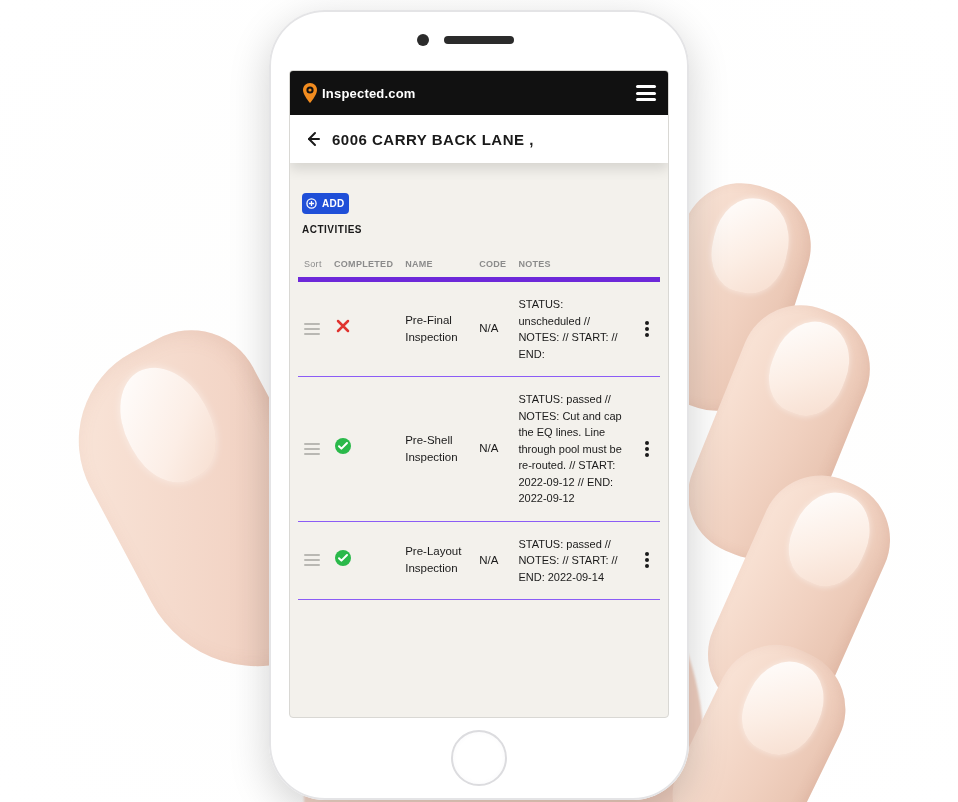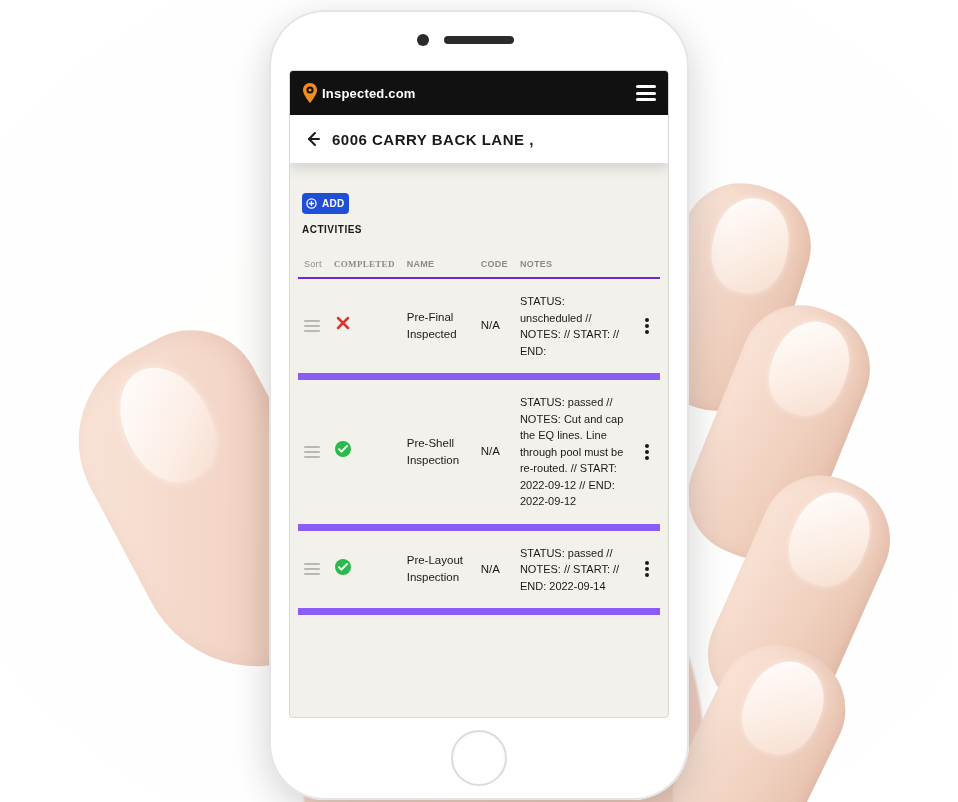--- a/index.html
+++ b/index.html
@@ -128,37 +128,37 @@
   cursor:pointer;
   margin-left:4px;
 }
 .add-btn-ico{ width:11px; height:11px;}
 .section-title{ font-size:10px; font-weight:800; letter-spacing:0.5px; margin:10px 0 16px 4px; color:#1a1a1a;}
 
 
 .tbl{ width:100%; border-collapse:collapse; font-size:11.5px; background:#f3f1ec;}
 .tbl thead th{
   font-size:9px; font-weight:600; color:#8b8b8b; letter-spacing:0.3px;
-  text-align:left; padding:8px 6px; border-bottom:2px solid #6d28d9;
+  text-align:left; padding:8px 6px; border-bottom:5px solid #6d28d9;
   text-transform:uppercase;
 }
 .tbl thead th.sort{ text-transform:none; font-weight:400;}
 .tbl tbody td{
-  padding:14px 6px; border-bottom:7px solid #8b5cf6;
+  padding:14px 6px; border-bottom:1px solid #8b5cf6;
   vertical-align:middle; color:#1a1a1a; line-height:1.5;
 }
 .tbl tbody td.notes{ font-size:11px;}
 .grip{ width:16px; height:12px; cursor:grab; display:flex; flex-direction:column; justify-content:space-between;}
 .grip span{ height:2px; background:#b9b8b3; border-radius:2px;}
 .status-ico{ width:18px; height:18px;}
 .kebab{ width:14px; height:16px; display:flex; flex-direction:column; justify-content:space-between; align-items:center; cursor:pointer;}
 .kebab span{ width:4px; height:4px; background:#1a1a1a; border-radius:50%;}
 
 .col-sort{width:30px;}
-.col-comp{width:46px;font-family:Liberation Serif, serif;}
+.col-comp{width:46px;}
 .col-name{width:74px;}
 .col-code{width:34px;}
 .col-actions{width:22px;}
 </style>
 </head>
 <body>
 
 <div class="stage">
 
   <div class="hand">
@@ -243,21 +243,21 @@
                 <td>
                   <div class="grip">
                     <span></span>
                     <span></span>
                     <span></span>
                   </div>
                 </td>
                 <td><span class="status-ico"><svg viewBox="0 0 18 18" width="18" height="18">
                       <path d="M4 4 L14 14 M14 4 L4 14" stroke="#e0332e" stroke-width="2.5" stroke-linecap="round"></path>
                     </svg></span></td>
-                <td>Pre-Final Inspected</td>
+                <td>Pre-Final Inspection</td>
                 <td>N/A</td>
                 <td class="notes">STATUS: unscheduled // NOTES: // START: // END:</td>
                 <td>
                   <div class="kebab">
                     <span></span>
                     <span></span>
                     <span></span>
                   </div>
                 </td>
               </tr>

